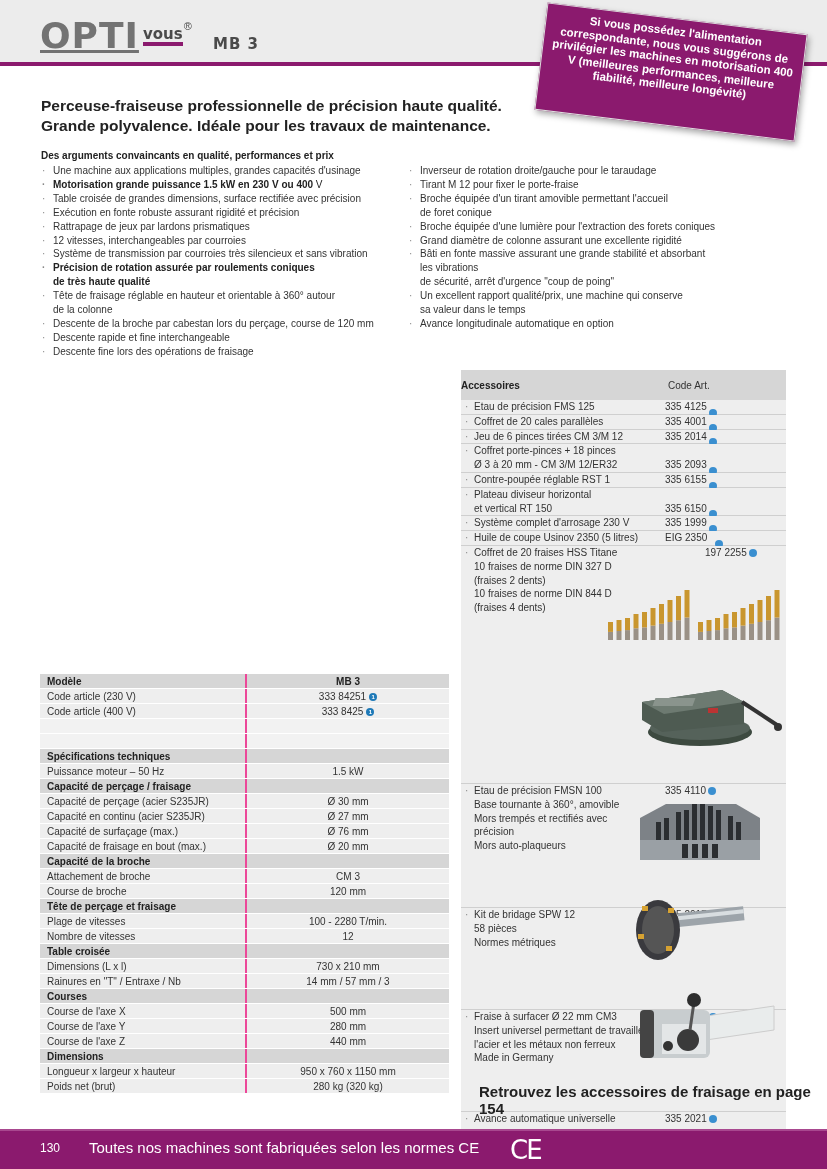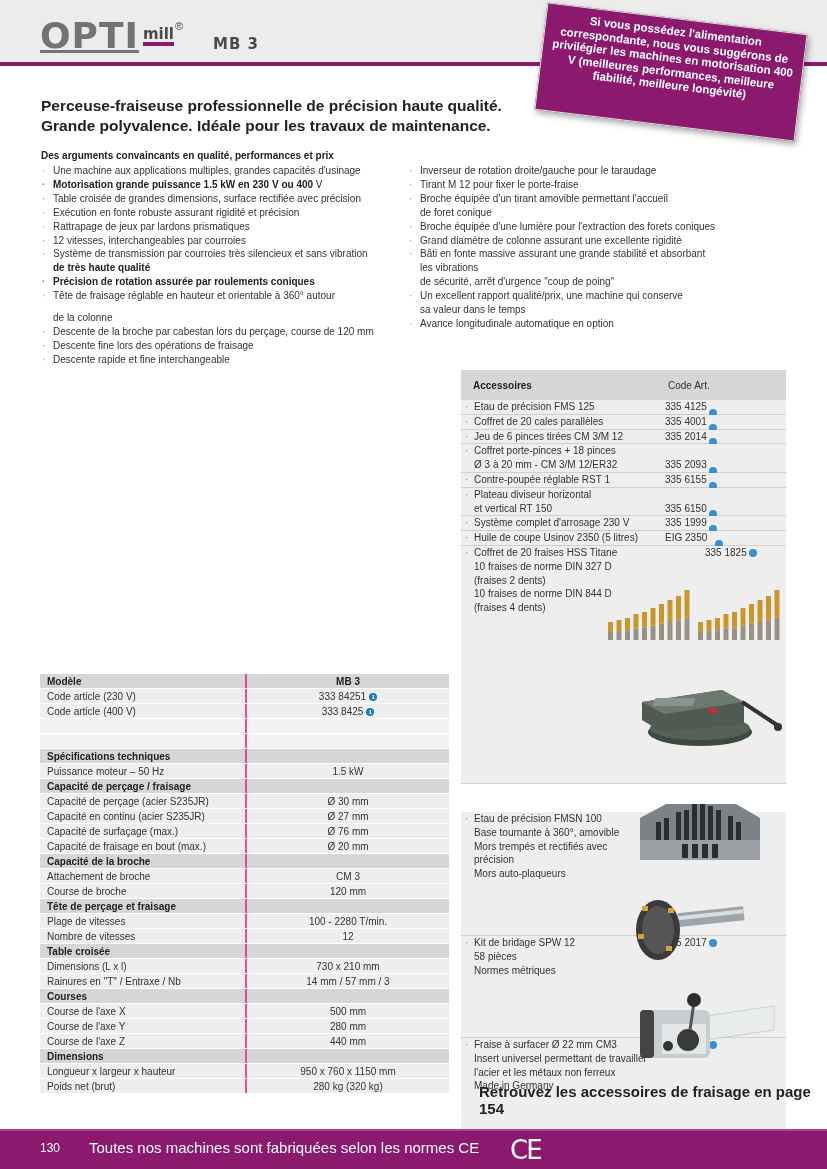--- a/index.html
+++ b/index.html
@@ -35,21 +35,21 @@
   .spec-row { display: flex; height: 15px; line-height: 15px; border-bottom: 1px solid #fff; }
   .spec-row .lab { width: 207px; padding-left: 7px; background: #eeeeee; border-right: 2px solid #ec4899; white-space: nowrap; }
   .spec-row .val { flex: 1; text-align: center; background: #eeeeee; }
   .spec-row.head .lab, .spec-row.head .val { background: #d6d6d6; font-weight: bold; color: #222; }
   .spec-row.empty .lab, .spec-row.empty .val { background: #f2f2f2; }
   .info-dot { display: inline-block; width: 8px; height: 8px; border-radius: 50%; background: #1f7ab8; color: #fff; font-size: 6px; line-height: 8px; text-align: center; font-weight: bold; vertical-align: middle; margin-left: 3px; }
 
   
   .acc { position: absolute; left: 461px; top: 370px; width: 325px; font-size: 10px; color: #333; }
   .acc-head { height: 30px; background: #d6d6d6; display: flex; align-items: center; }
-  .acc-head .n { width: 207px; padding-left: 12px; font-weight: bold; color: #222; }
+  .acc-head .n { width: 207px; font-weight: bold; color: #222; }
   .acc-head .c { flex: 1; }
   .acc-item { display: flex; background: #eeeeee; border-bottom: 1px solid #cfcfcf; line-height: 13.8px; position: relative; }
   .acc-item .n { width: 204px; padding-left: 13px; position: relative; }
   .acc-item .n::before { content: "·"; position: absolute; left: 4px; top: 0; color: #888; }
   .acc-item .c { flex: 1; display: flex; align-items: flex-end; padding-left: 0; white-space: nowrap; }
   .acc-dot { display: inline-block; width: 8px; height: 8px; border-radius: 50%; background: #3a8fd0; margin-left: 2px; position: relative; top: 3px; }
   .acc-item.tall .c { align-items: flex-start; }
   .sub-line { display: block; }
 
   .acc-img { position: absolute; }
@@ -62,48 +62,48 @@
   .footer-text { position: absolute; left: 89px; top: 8px; font-size: 15px; }
   .ce-mark { position: absolute; left: 510px; top: 5px; font-size: 26px; font-family: "DejaVu Sans", sans-serif; letter-spacing: -2px; line-height: 28px; }
 </style>
 <style>.feat-list li.cont::before{content:"";}</style></head>
 <body>
 
 <div class="header"></div>
 <div class="header-line"></div>
 <div class="logo">
   <span class="logo-opti">OPTI</span>
-  <span class="logo-mill">mill</span>
+  <span class="logo-mill">vous</span>
   <span class="logo-reg">®</span>
 </div>
 <div class="model-name">MB 3</div>
 
 <div class="sticker">Si vous possédez l'alimentation correspondante, nous vous suggérons de privilégier les machines en motorisation 400 V (meilleures performances, meilleure fiabilité, meilleure longévité)</div>
 
 <div class="headline">
   <div>Perceuse-fraiseuse professionnelle de précision haute qualité.</div>
   <div>Grande polyvalence. Idéale pour les travaux de maintenance.</div>
 </div>
 
 <div class="feat-title">Des arguments convaincants en qualité, performances et prix</div>
 <ul class="feat-list feat-left" id="feat-left">
     <li>Une machine aux applications multiples, grandes capacités d'usinage</li>
     <li class="bold">Motorisation grande puissance 1.5 kW en 230 V ou 400<span style="font-weight: normal;"> V</span></li>
     <li>Table croisée de grandes dimensions, surface rectifiée avec précision</li>
     <li>Exécution en fonte robuste assurant rigidité et précision</li>
     <li>Rattrapage de jeux par lardons prismatiques</li>
     <li>12 vitesses, interchangeables par courroies</li>
     <li>Système de transmission par courroies très silencieux et sans vibration</li>
+    <li class="bold">Précision de rotation assurée par roulements coniques</li>
     <li class="bold cont" style="list-style: none;">de très haute qualité</li>
-    <li class="bold">Précision de rotation assurée par roulements coniques</li>
     <li>Tête de fraisage réglable en hauteur et orientable à 360° autour</li>
-    <li class="cont" style="list-style: none; margin-top: 8px;">de la colonne</li>
+    <li class="cont" style="list-style: none;">de la colonne</li>
     <li>Descente de la broche par cabestan lors du perçage, course de 120 mm</li>
+    <li>Descente rapide et fine interchangeable</li>
     <li>Descente fine lors des opérations de fraisage</li>
-    <li>Descente rapide et fine interchangeable</li>
   </ul>
 <ul class="feat-list feat-right" id="feat-right">
     <li>Inverseur de rotation droite/gauche pour le taraudage</li>
     <li>Tirant M 12 pour fixer le porte-fraise</li>
     <li>Broche équipée d'un tirant amovible permettant l'accueil</li>
     <li class="cont">de foret conique</li>
     <li>Broche équipée d'une lumière pour l'extraction des forets coniques</li>
     <li>Grand diamètre de colonne assurant une excellente rigidité</li>
     <li>Bâti en fonte massive assurant une grande stabilité et absorbant</li>
     <li class="cont">les vibrations</li>
@@ -309,25 +309,25 @@
     </div>
     <div class="acc-item tall" style="height: 238px; gap: 40px;">
       <div class="n">
         <span class="sub-line">Coffret de 20 fraises HSS Titane</span>
         <span class="sub-line">10 fraises de norme DIN 327 D</span>
         <span class="sub-line">(fraises 2 dents)</span>
         <span class="sub-line">10 fraises de norme DIN 844 D</span>
         <span class="sub-line">(fraises 4 dents)</span>
       </div>
       <div class="c">
-        <span>335 1825</span>
-        <span class="acc-dot"></span>
-      </div>
-    </div>
-    <div class="acc-item tall" style="height: 124px; margin-top: 28px;">
+        <span>197 2255</span>
+        <span class="acc-dot"></span>
+      </div>
+    </div>
+    <div class="acc-item tall" style="height: 124px;">
       <div class="n">
         <span class="sub-line">Etau de précision FMSN 100</span>
         <span class="sub-line">Base tournante à 360°, amovible</span>
         <span class="sub-line">Mors trempés et rectifiés avec</span>
         <span class="sub-line">précision</span>
         <span class="sub-line">Mors auto-plaqueurs</span>
       </div>
       <div class="c">
         <span>335 4110</span>
         <span class="acc-dot"></span>

